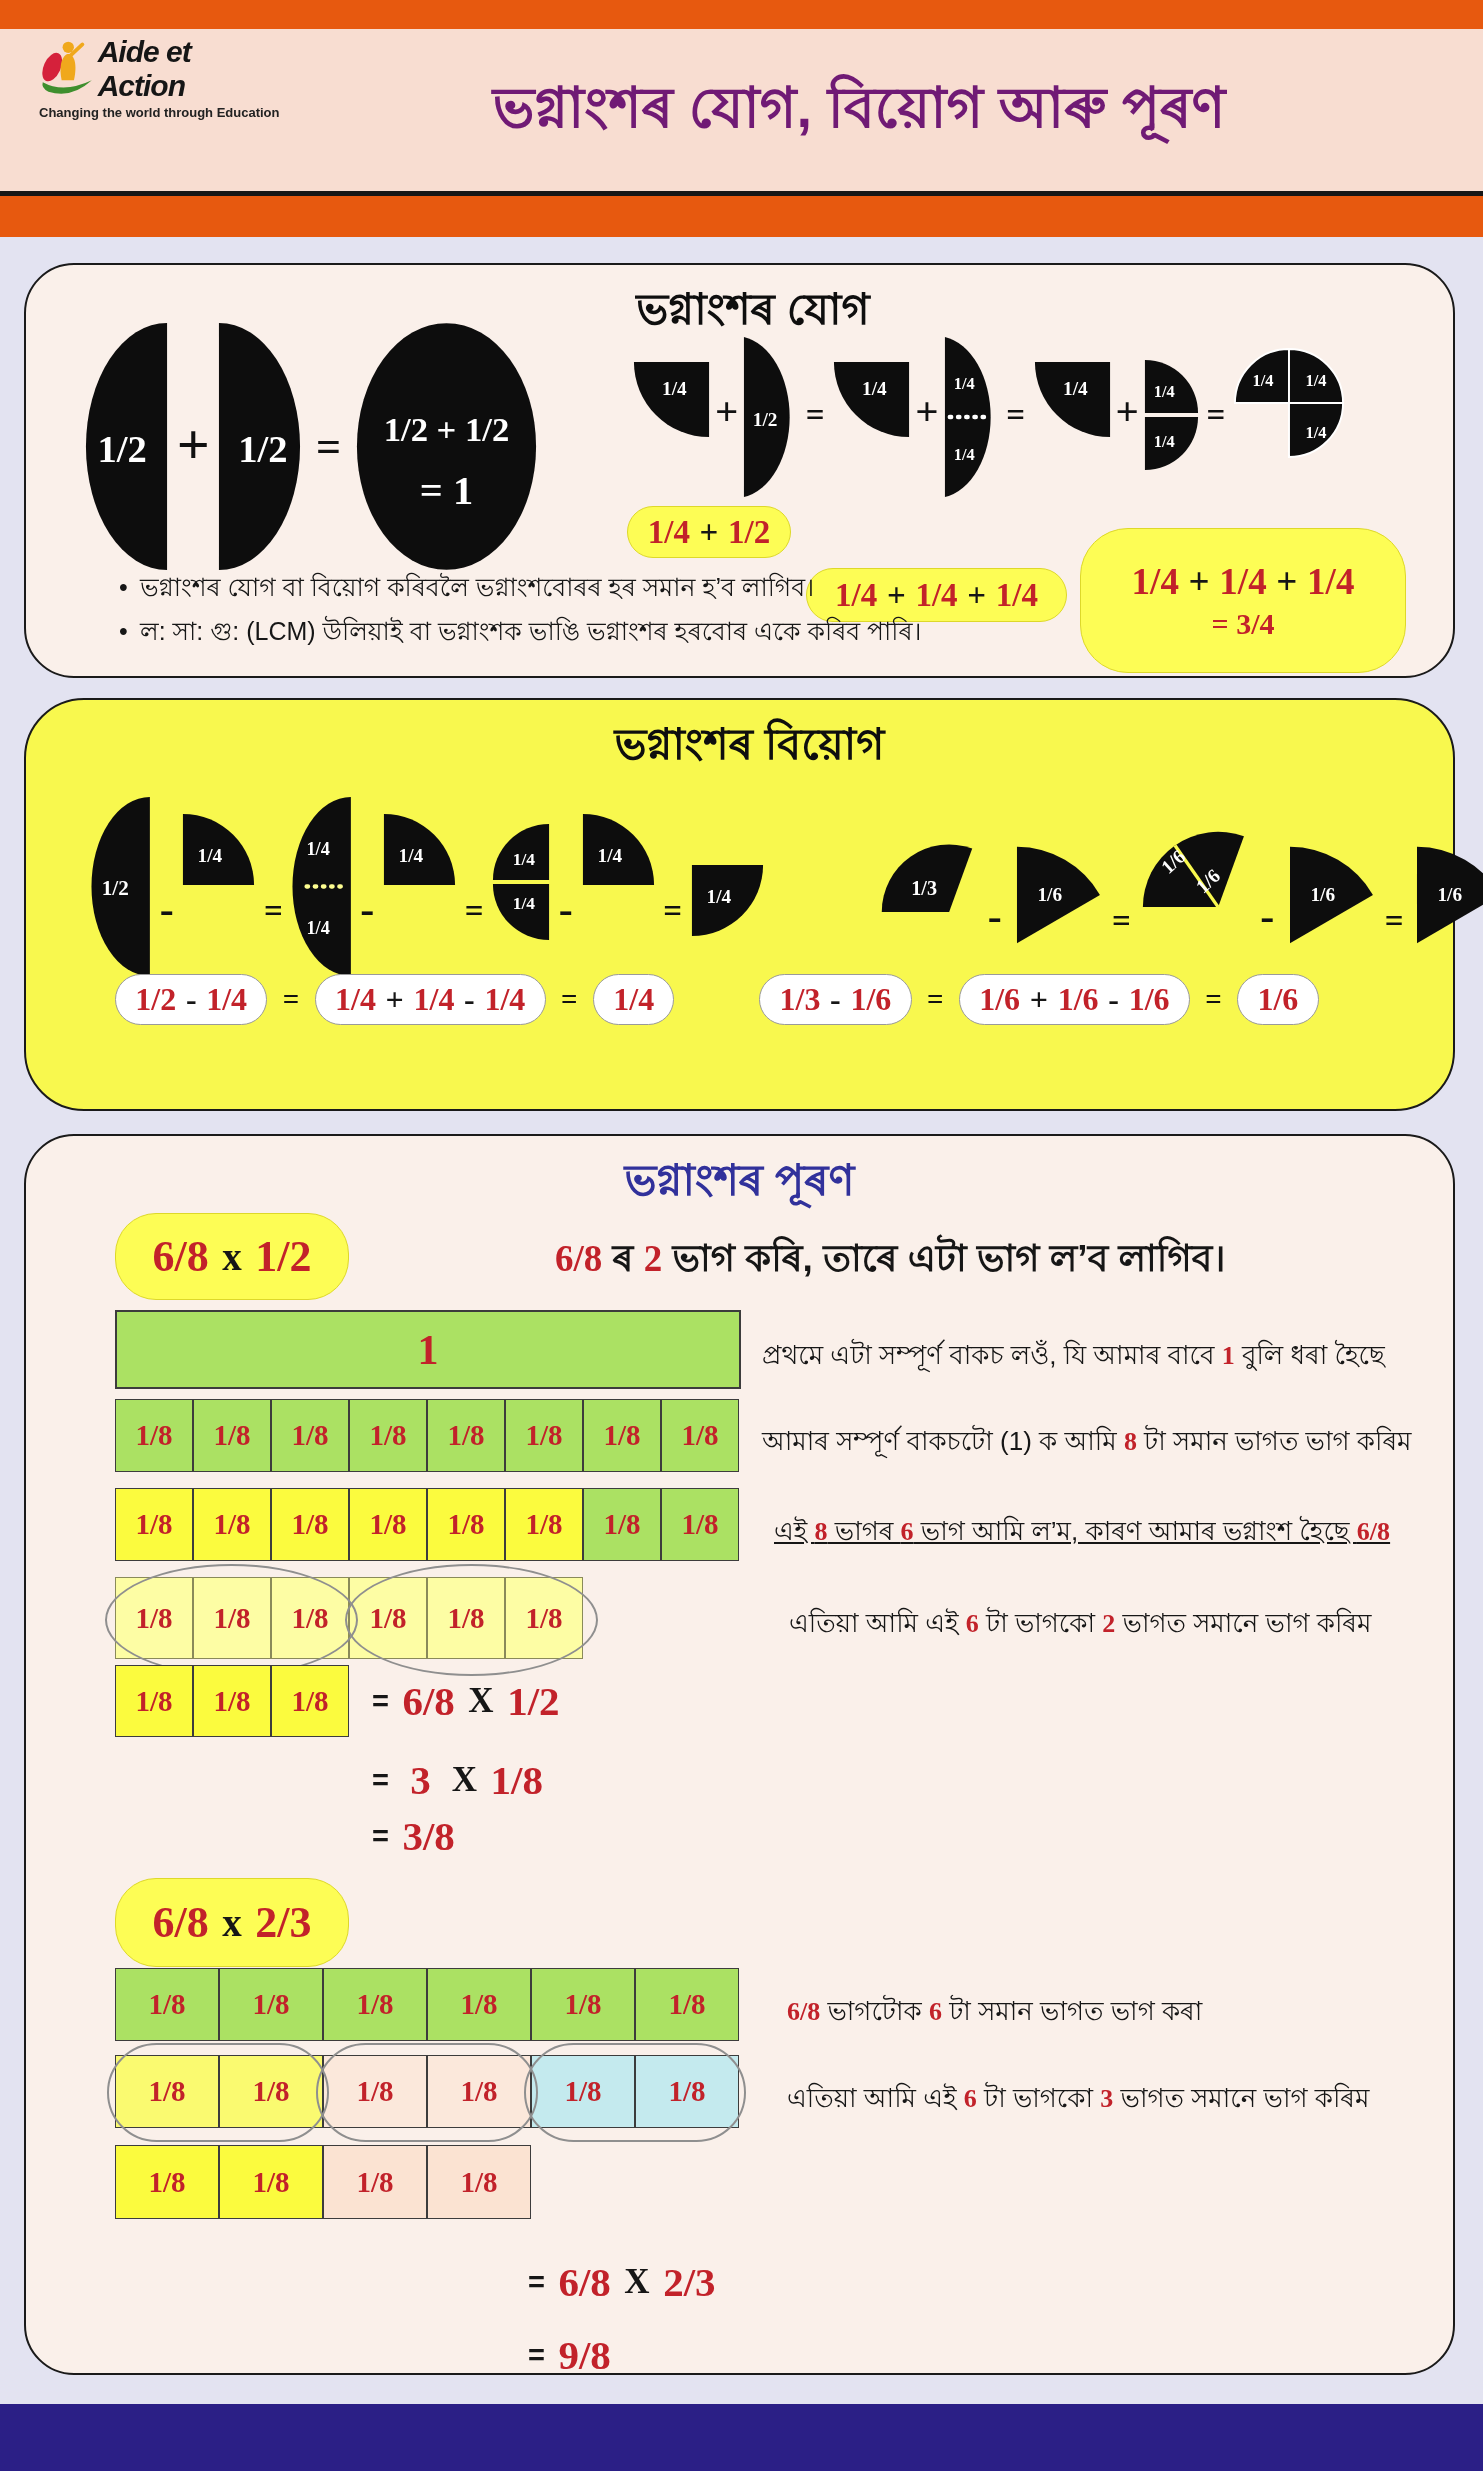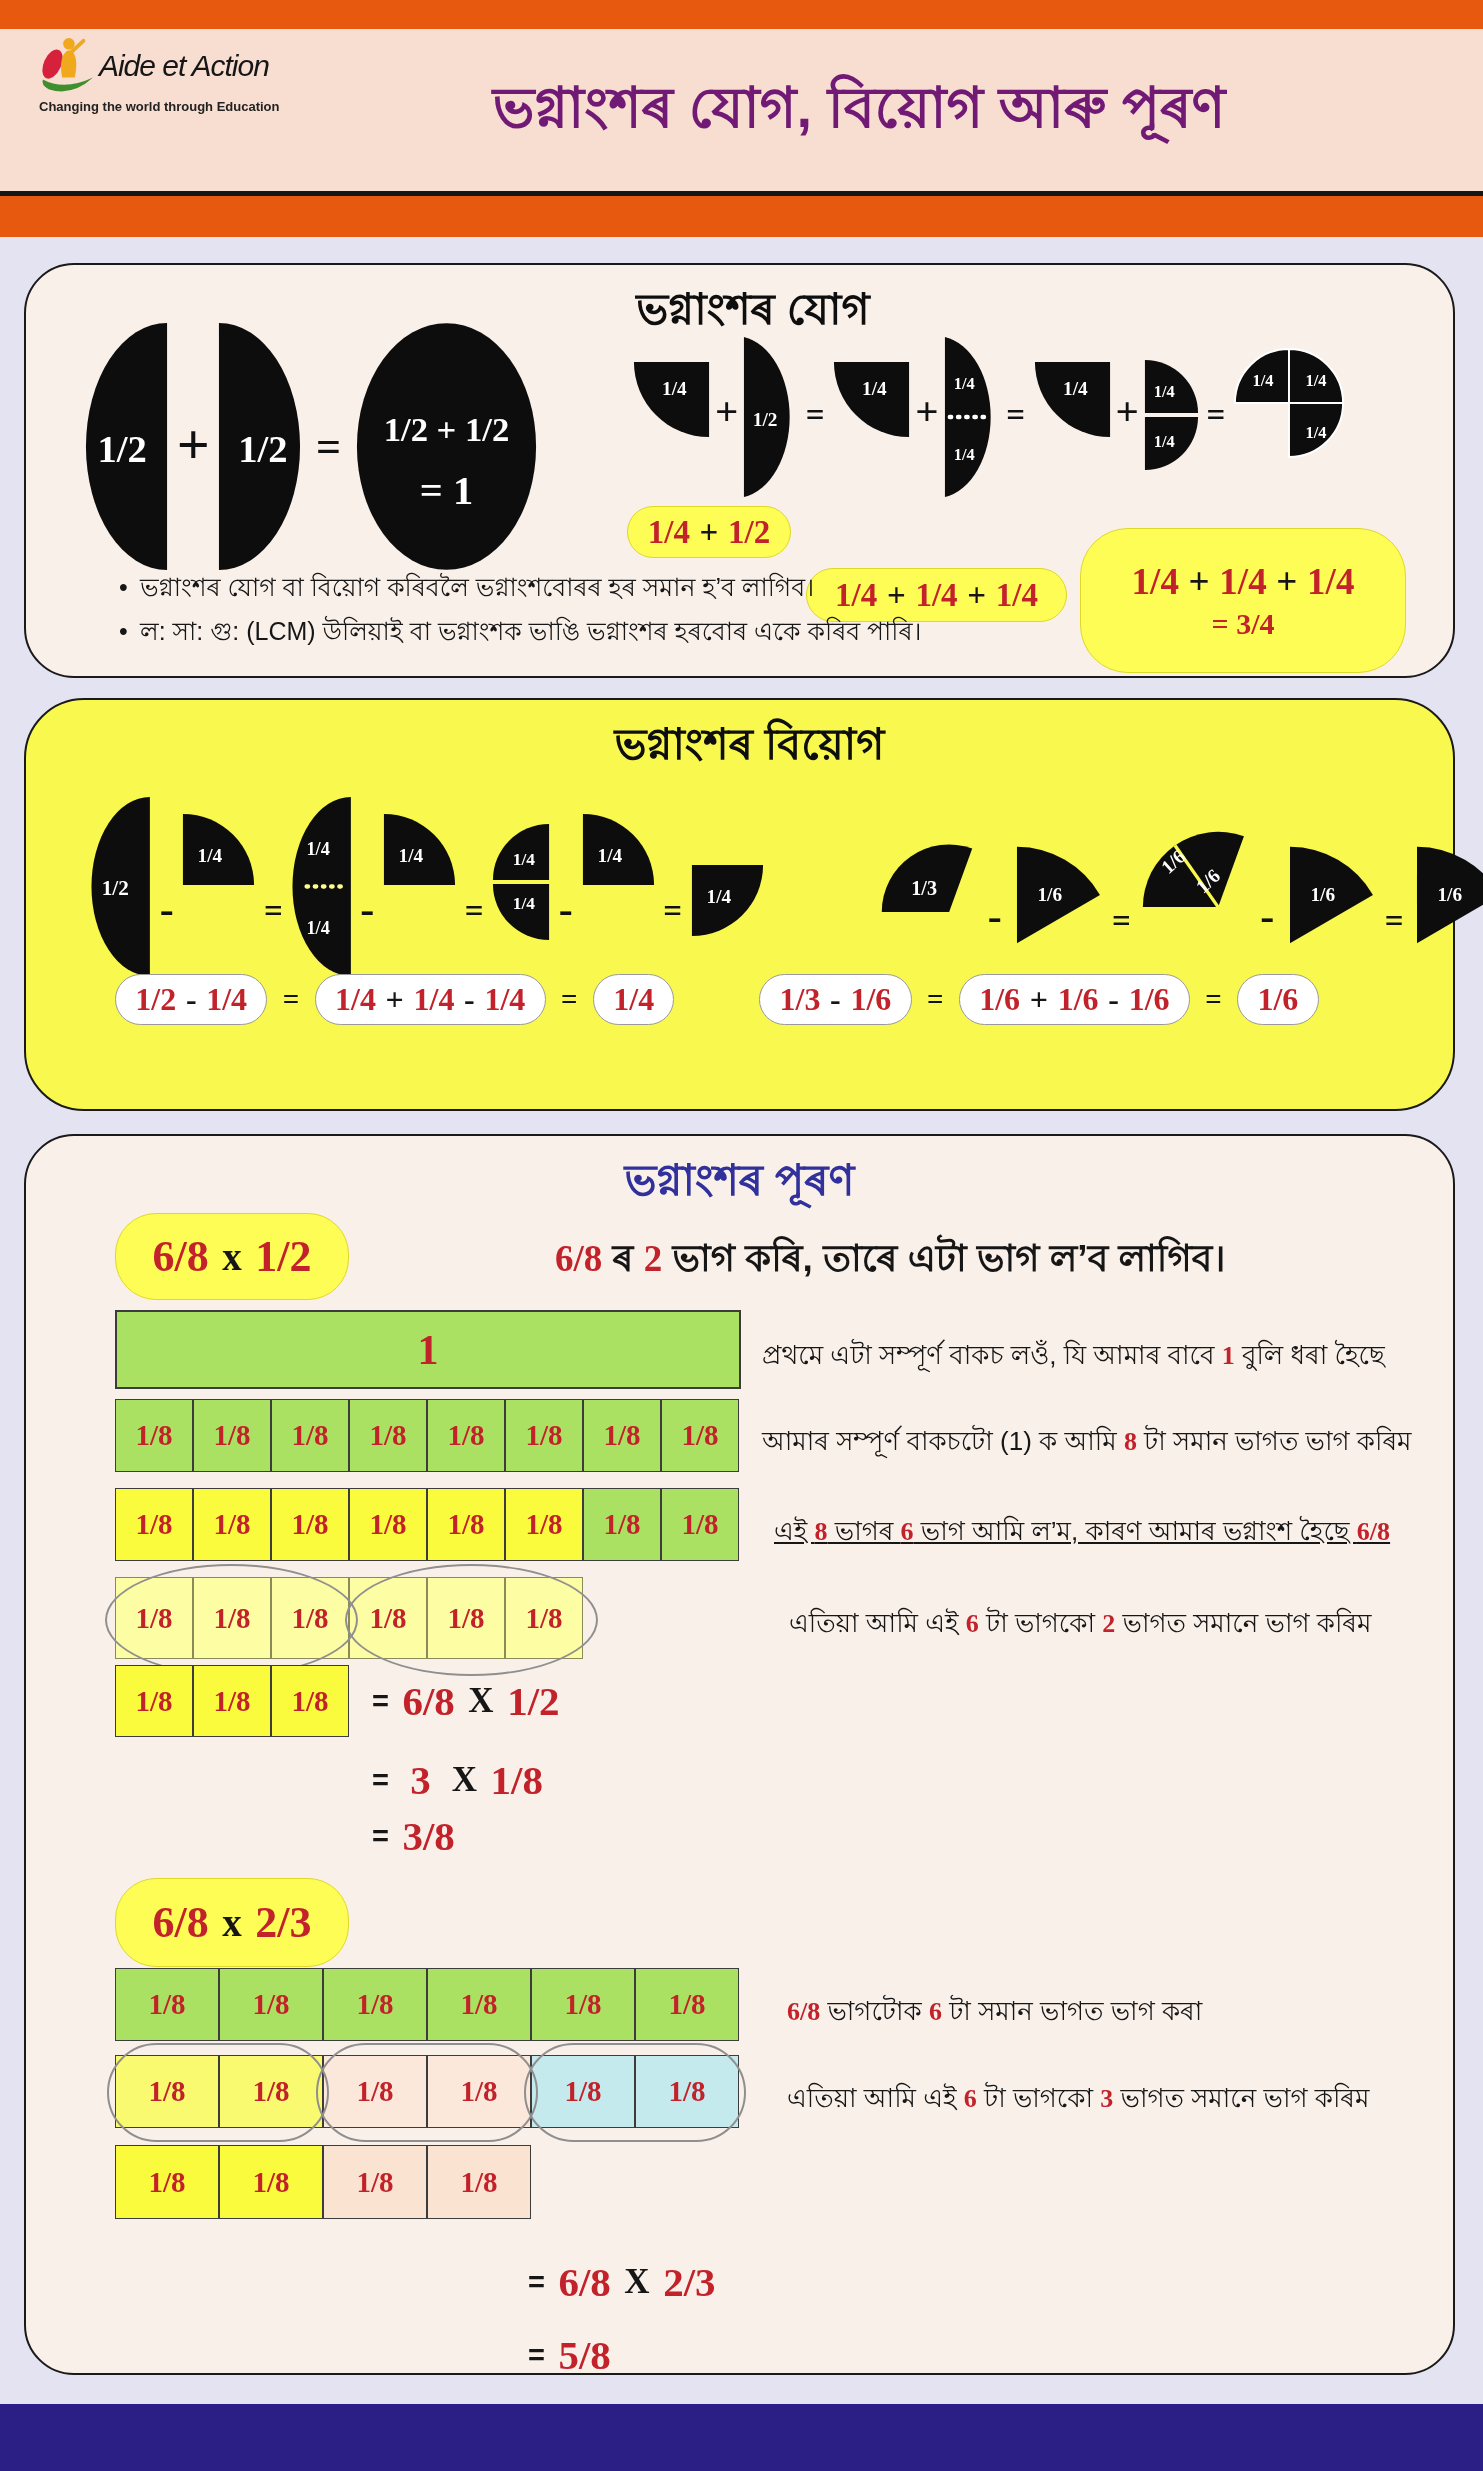--- a/index.html
+++ b/index.html
@@ -5,21 +5,21 @@
   html,body{margin:0;padding:0;background:#cfcfe0;}
   .page{position:relative;width:1483px;height:2472px;background:#e3e3f1;overflow:hidden;
         font-family:"Liberation Sans","DejaVu Sans",sans-serif;}
   
   .bar-top{position:absolute;left:0;top:0;width:100%;height:29px;background:#e7590f;}
   .band{position:absolute;left:0;top:29px;width:100%;height:162px;background:#f8ddd1;}
   .rule{position:absolute;left:0;top:191px;width:100%;height:4.8px;background:#161616;}
   .bar-second{position:absolute;left:0;top:196px;width:100%;height:41px;background:#e7590f;}
   .logo{position:absolute;left:39px;top:5.8px;width:241px;}
   .logo-row{display:flex;align-items:center;gap:3.9px;}
-  .logo-title{font-size:30px;font-weight:normal;font-style:italic;color:#161616;letter-spacing:-1px;}
+  .logo-title{font-size:30px;font-weight:bold;font-style:italic;color:#161616;letter-spacing:-1px;}
   .logo-tag{font-size:13px;font-weight:bold;color:#222;margin-top:1.9px;}
   .main-title{position:absolute;left:270px;right:35px;top:50px;text-align:center;
               font-size:56px;font-weight:bold;color:#701a75;line-height:1.05;}
   
   .panel{position:absolute;left:24px;width:1431px;border:2.9px solid #1a1a1a;box-sizing:border-box;}
   .panel-add{top:263px;height:415px;background:#faf0ea;border-radius:50px;padding-left:27px;}
   .panel-sub{top:698px;height:413px;background:#f8f84e;border-radius:60px;padding-left:20px;}
   .panel-mul{top:1134px;height:1241px;background:#faf0ea;border-radius:50px;}
   .panel h2{margin:0;padding-top:11.6px;text-align:center;font-size:43px;font-weight:bold;color:#0e0e0e;}
   .panel-mul h2{color:#31319b;}
@@ -412,19 +412,19 @@
     </div>
 
     <div class="eq" style="left:502px;top:1122px;">
       <span class="sign">=</span>
       <span class="num">6/8</span>
       <span class="x">X</span>
       <span class="num">2/3</span>
     </div>
     <div class="eq" style="left:502px;top:1195px;">
       <span class="sign">=</span>
-      <span class="num">5/8</span>
+      <span class="num">9/8</span>
     </div>
   </section>
 
   <div class="footer"></div>
 </div>
 
 
 </body></html>

